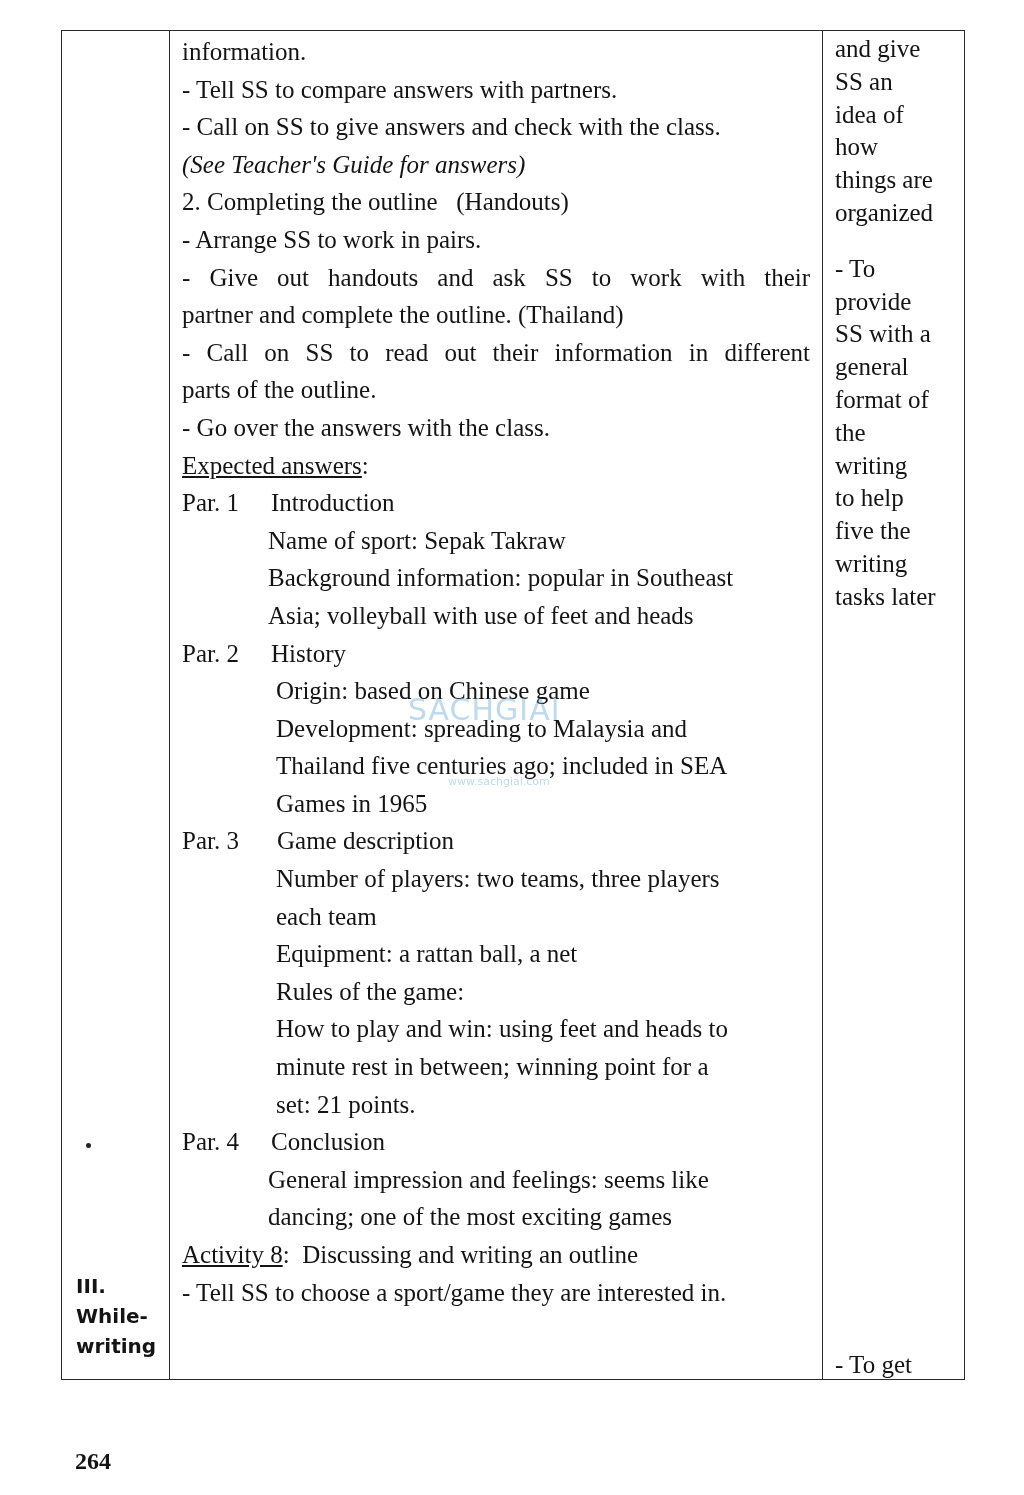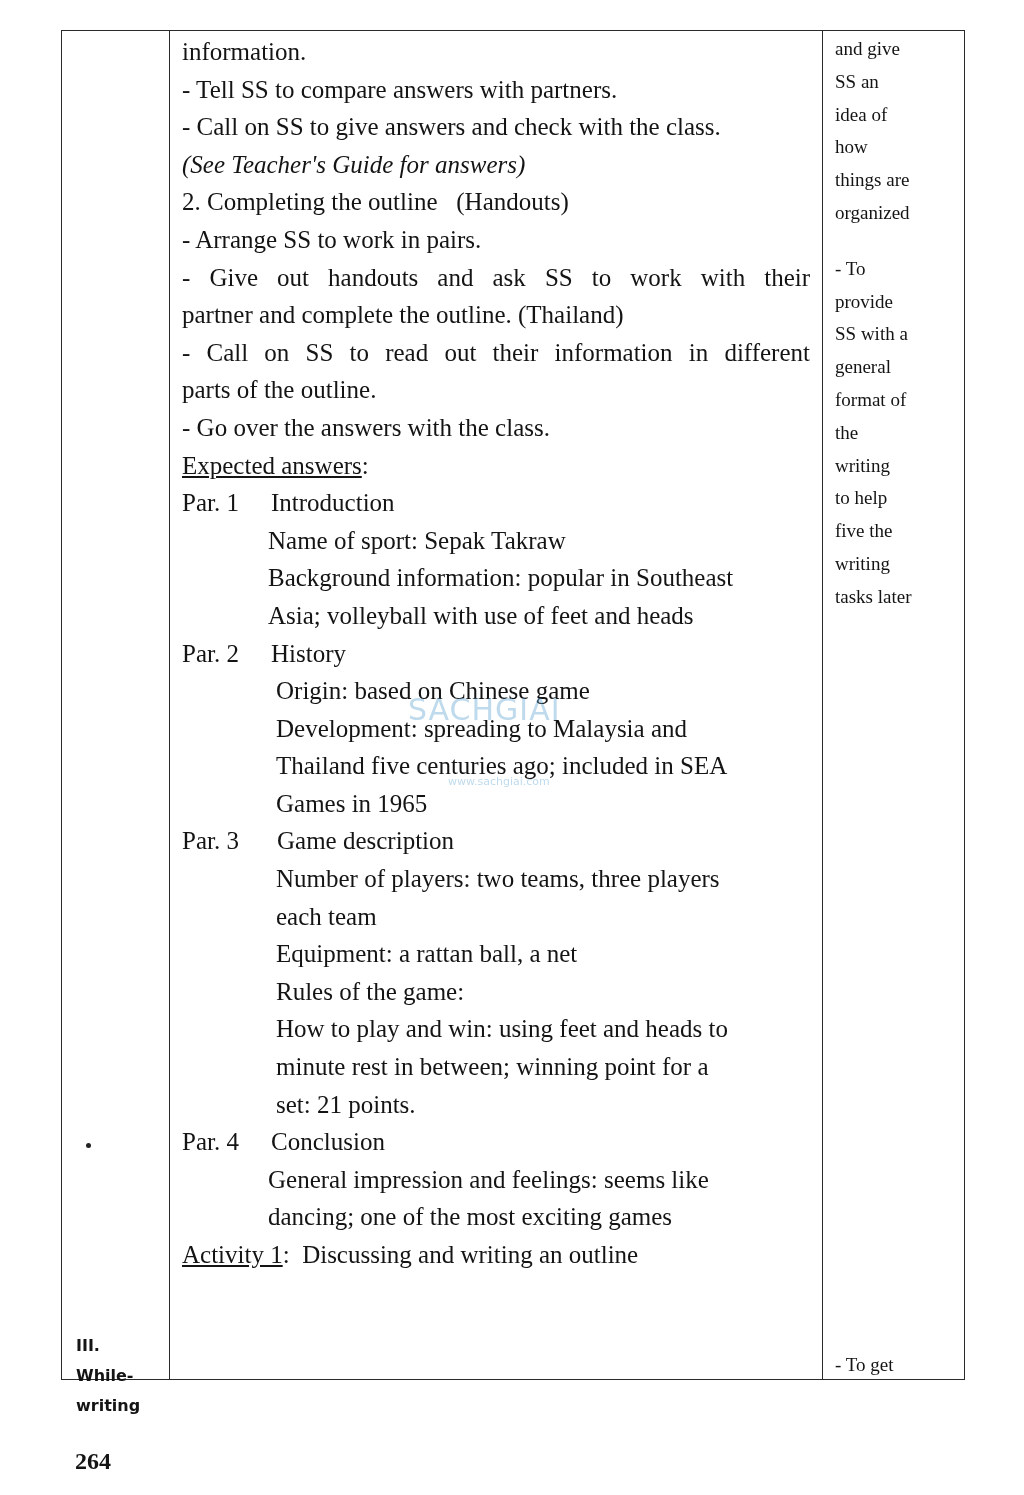--- a/index.html
+++ b/index.html
@@ -8,29 +8,29 @@
   .page { position:absolute; left:0; top:0; width:1024px; height:1495px; }
   .tbl { position:absolute; left:61px; top:30px; width:904px; height:1350px;
          border:1.5px solid #2a2a2a; box-sizing:border-box; }
   .vline { position:absolute; top:0; bottom:0; width:0; border-left:1.5px solid #2a2a2a; }
   .v1 { left:107px; } .v2 { left:760px; }
   .col-left { position:absolute; left:0; width:107px; top:0; bottom:0; }
   .col-mid { position:absolute; left:120px; width:628px; top:2px; }
   .col-right { position:absolute; left:773px; width:130px; top:2px; }
   .line { font-size:25px; line-height:37.6px; height:37.6px; white-space:nowrap; }
   .just { text-align:justify; text-align-last:justify; white-space:normal; }
-  .r { font-size:19px; line-height:32.8px; white-space:nowrap; }
+  .r { font-size:25px; line-height:32.8px; white-space:nowrap; }
   .b { font-weight:normal; }
   .i { font-style:italic; }
   .u { text-decoration:underline; }
   .par-lbl { display:inline-block; width:89px; }
   .ind2 { padding-left:94px; }
   .ind3 { padding-left:86px; }
-  .stage { position:absolute; left:14px; top:1300px; font-family:"DejaVu Sans", sans-serif;
-           font-weight:bold; font-size:16px; line-height:30px; }
+  .stage { position:absolute; left:14px; top:1240px; font-family:"DejaVu Sans", sans-serif;
+           font-weight:bold; font-size:20px; line-height:30px; }
   .dot { position:absolute; left:24px; top:1112px; width:5px; height:5px; background:#222; border-radius:50%; }
   .pagenum { position:absolute; left:75px; top:1420px; font-size:24px; font-weight:bold;margin-top:28px; }
   .watermark { position:absolute; left:408px; top:692px; font-family:"DejaVu Sans", sans-serif;
                font-size:30px; color:rgba(70,150,200,0.35); letter-spacing:1px; }
   .wm-url { position:absolute; left:440px; top:775px; font-family:"DejaVu Sans", sans-serif;
             font-size:11px; color:rgba(70,150,200,0.35);margin-left:8px; }
   .gap { height:23px; }
 </style>
 </head>
 <body>
@@ -96,22 +96,23 @@
       <div class="line ind2">minute rest in between; winning point for a</div>
       <div class="line ind2">set: 21 points.</div>
 
       <div class="line">
         <span class="par-lbl">Par. 4</span><span>Conclusion</span>
       </div>
       <div class="line ind3">General impression and feelings: seems like</div>
       <div class="line ind3">dancing; one of the most exciting games</div>
 
       <div class="line b">
-        <span class="u">Activity 1</span><span>:</span><span style="white-space:pre">  Discussing and writing an outline</span>
+        <span class="u">Activity 8</span><span>:</span><span style="white-space:pre">  Discussing and writing an outline</span>
       </div>
+      <div class="line">- Tell SS to choose a sport/game they are interested in.</div>
     </div>
 
     <div class="col-right">
       <div id="rc-block1">
           <div class="r">and give</div>
           <div class="r">SS an</div>
           <div class="r">idea of</div>
           <div class="r">how</div>
           <div class="r">things are</div>
           <div class="r">organized</div>

